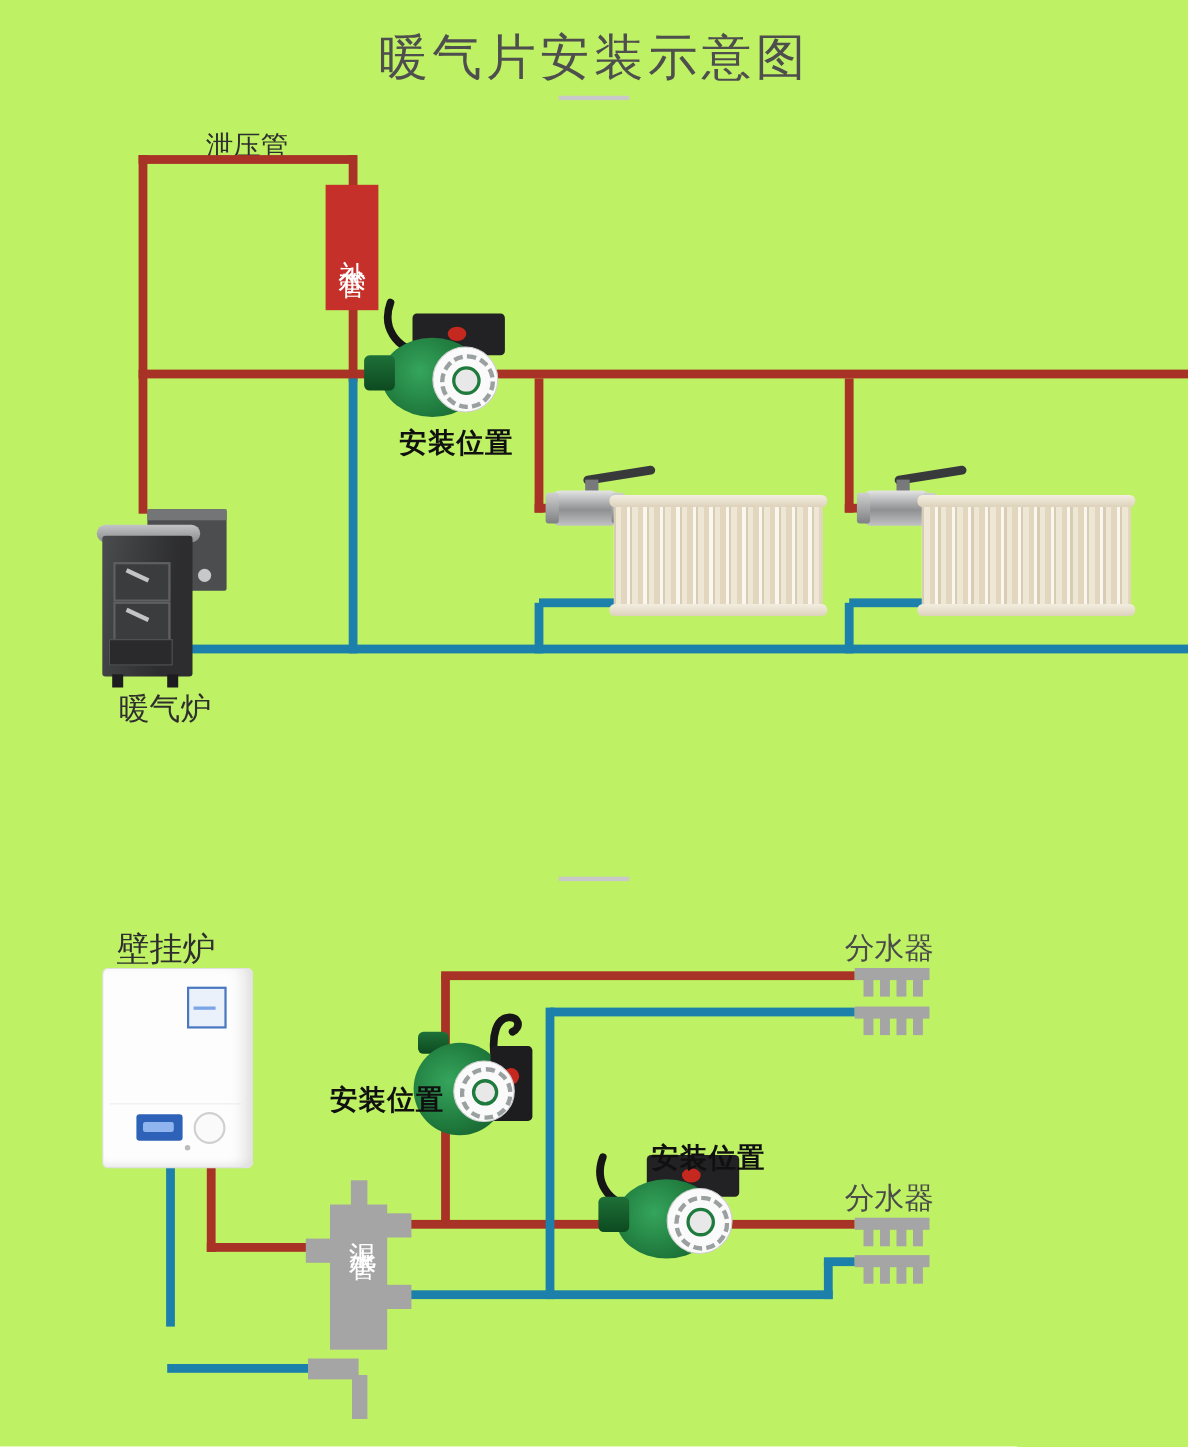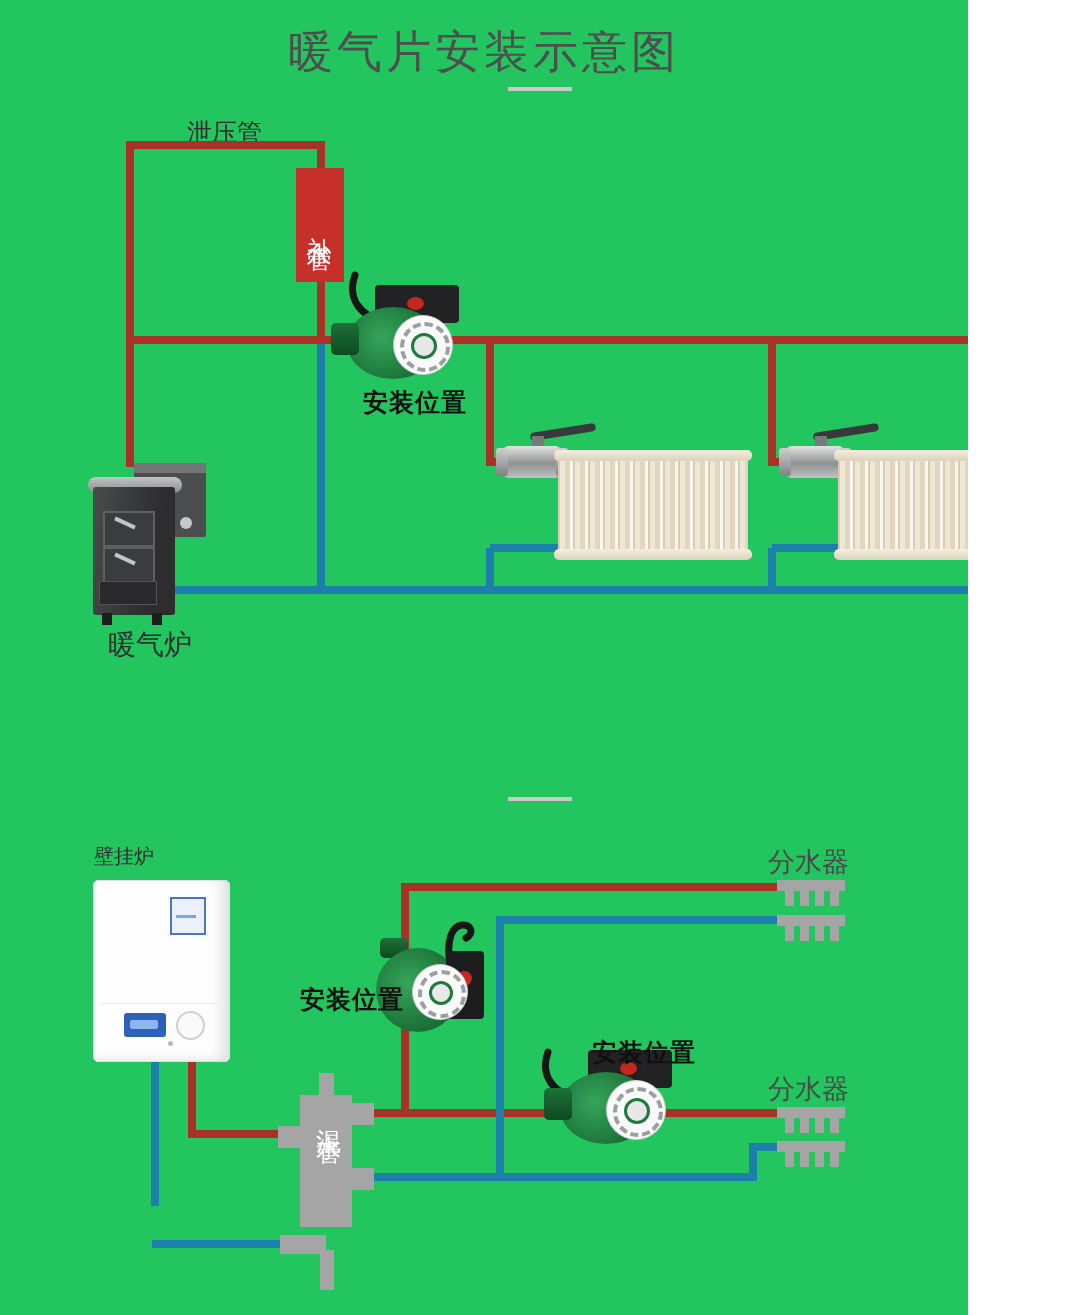--- a/index.html
+++ b/index.html
@@ -1,16 +1,16 @@
 <!DOCTYPE html>
 <html><head>
 <meta charset="utf-8">
 <style>
   html,body{margin:0;padding:0;background:#fff;}
-  .canvas{position:relative;width:968px;height:1315px;background:#22c55e;overflow:hidden;
+  .canvas{position:relative;width:1080px;height:1315px;background:#bef264;overflow:hidden;
           font-family:"Liberation Sans",sans-serif;color:#333;}
   .abs{position:absolute;}
   .pipe{position:absolute;}
   .hot{background:#a93226;}
   .ret{background:#1d80ab;}
   .gray{background:#a5a5a5;}
   .title{position:absolute;width:100%;text-align:center;font-size:45px;color:#4e4e4e;
          letter-spacing:4px;font-weight:500;}
   .underline{position:absolute;left:508px;width:64px;height:4px;background:#c9c9c9;}
   .lbl{position:absolute;font-size:25px;color:#2e2e2e;white-space:nowrap;}
@@ -177,21 +177,21 @@
     <div class="handle" style="top:102px;"></div>
     <div class="drawer"></div>
     <div class="knob"></div>
     <div class="leg" style="left:14px;"></div>
     <div class="leg" style="left:64px;"></div>
   </div>
   <div class="lbl" style="left:108px;top:626px;font-size:28px;">暖气炉</div>
 
   <div class="underline" style="top:797px;"></div>
 
-  <div class="lbl" style="left:94px;top:843px;font-size:20px;">壁挂炉</div>
+  <div class="lbl" style="left:106px;top:843px;font-size:30px;">壁挂炉</div>
 
   <div class="pipe ret" style="left:151px;top:1056px;width:8px;height:150px;"></div>
   <div class="pipe hot" style="left:188px;top:1056px;width:8px;height:82px;"></div>
   <div class="pipe hot" style="left:188px;top:1130px;width:94px;height:8px;"></div>
   <div class="pipe hot" style="left:372px;top:1109px;width:405px;height:8px;"></div>
   <div class="pipe hot" style="left:401px;top:887px;width:8px;height:226px;"></div>
   <div class="pipe hot" style="left:401px;top:883px;width:376px;height:8px;"></div>
   <div class="pipe ret" style="left:500px;top:916px;width:277px;height:8px;"></div>
   <div class="pipe ret" style="left:496px;top:916px;width:8px;height:265px;"></div>
   <div class="pipe ret" style="left:372px;top:1173px;width:385px;height:8px;"></div>

